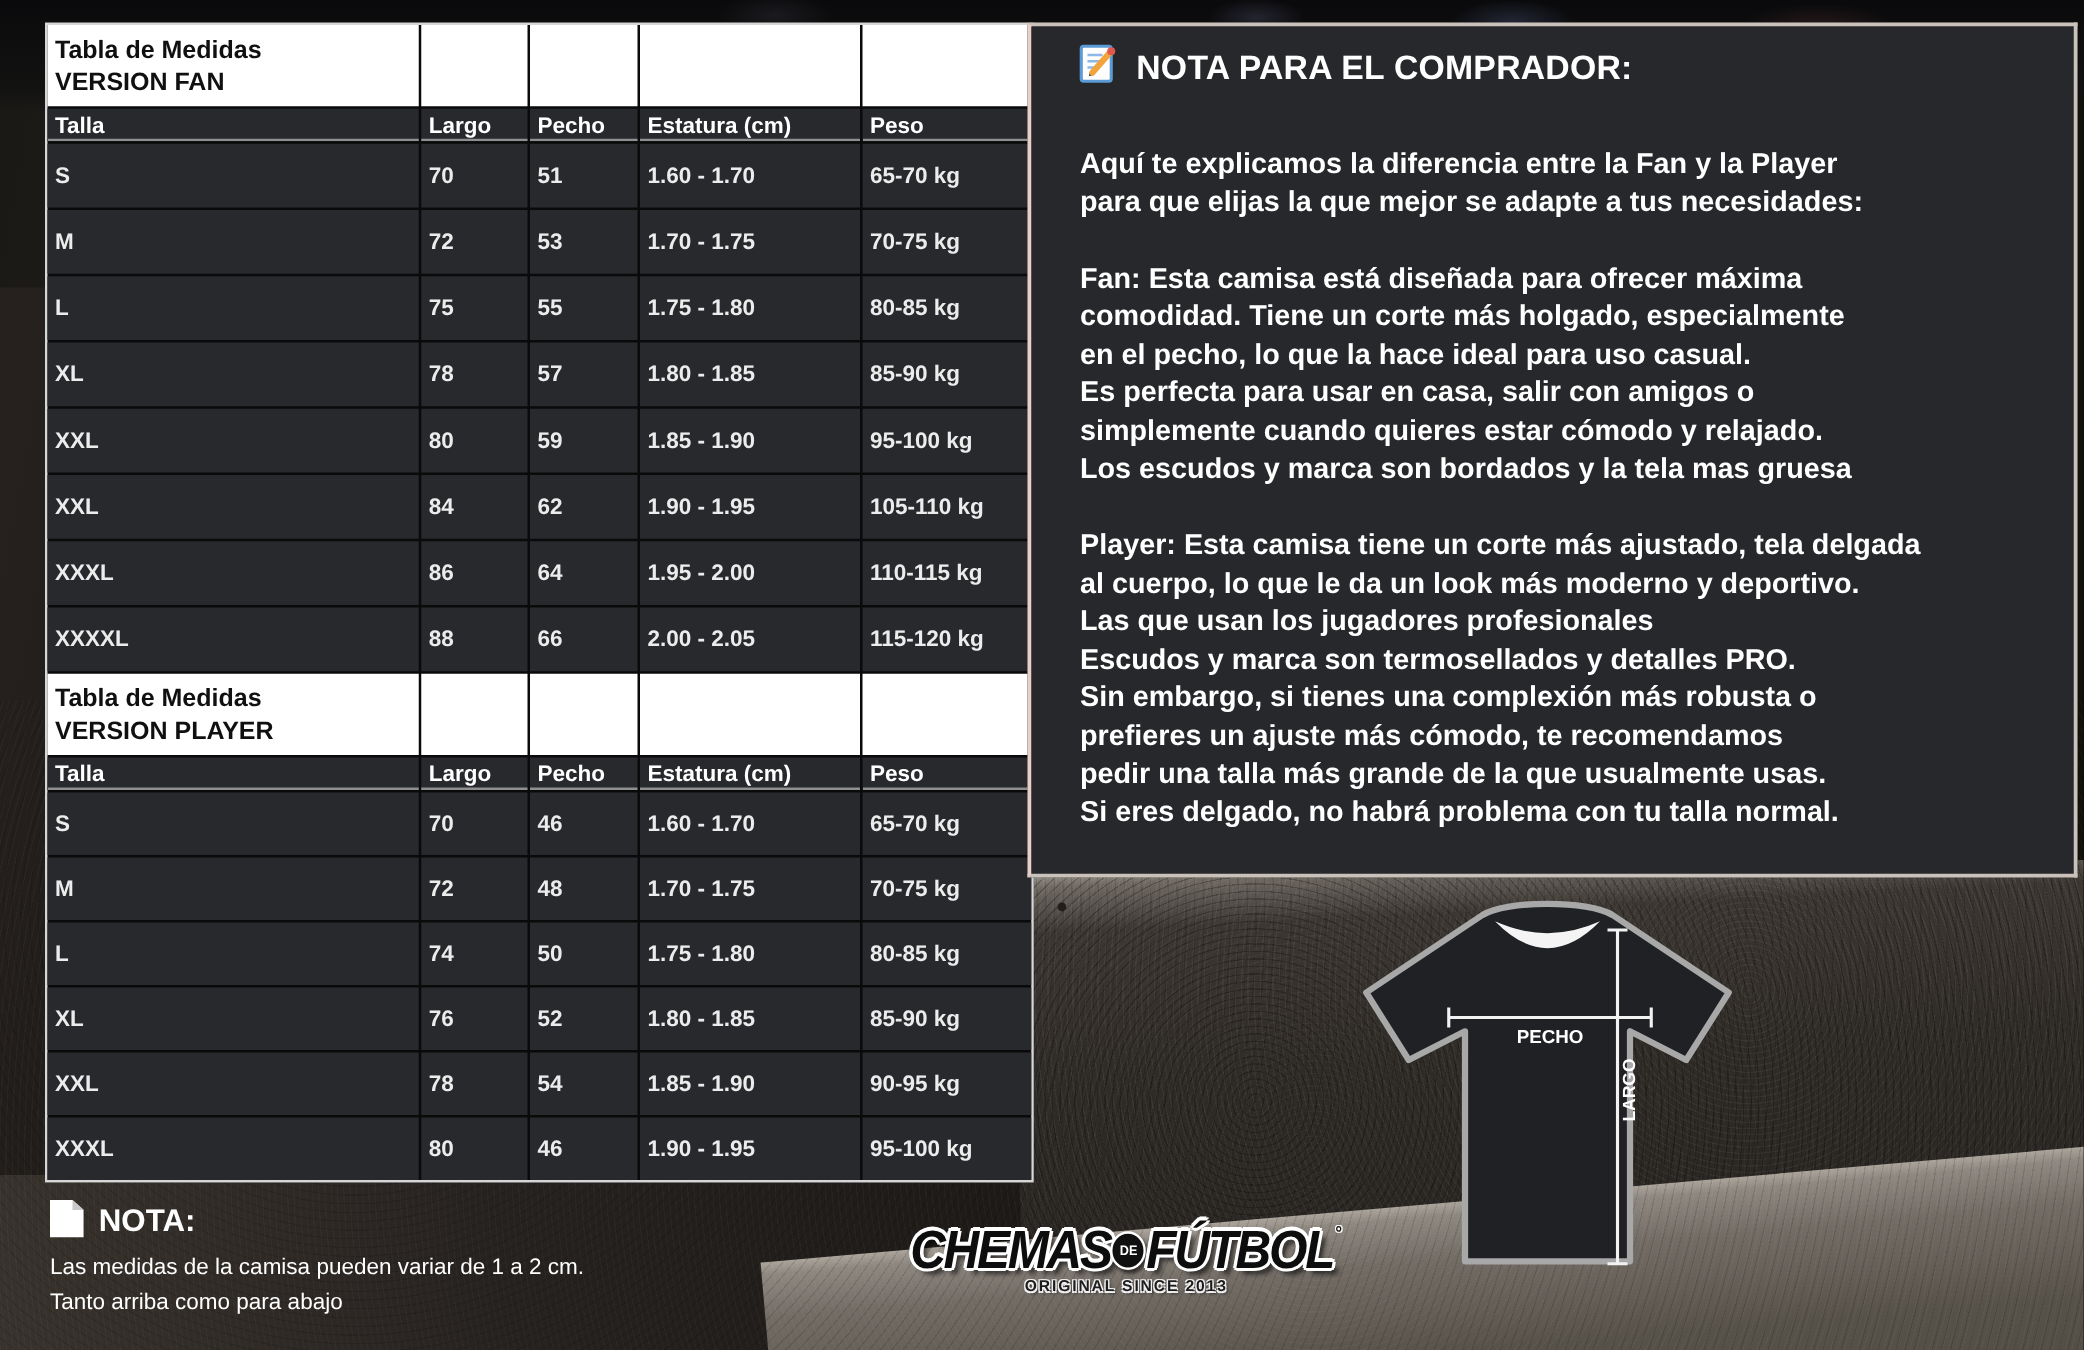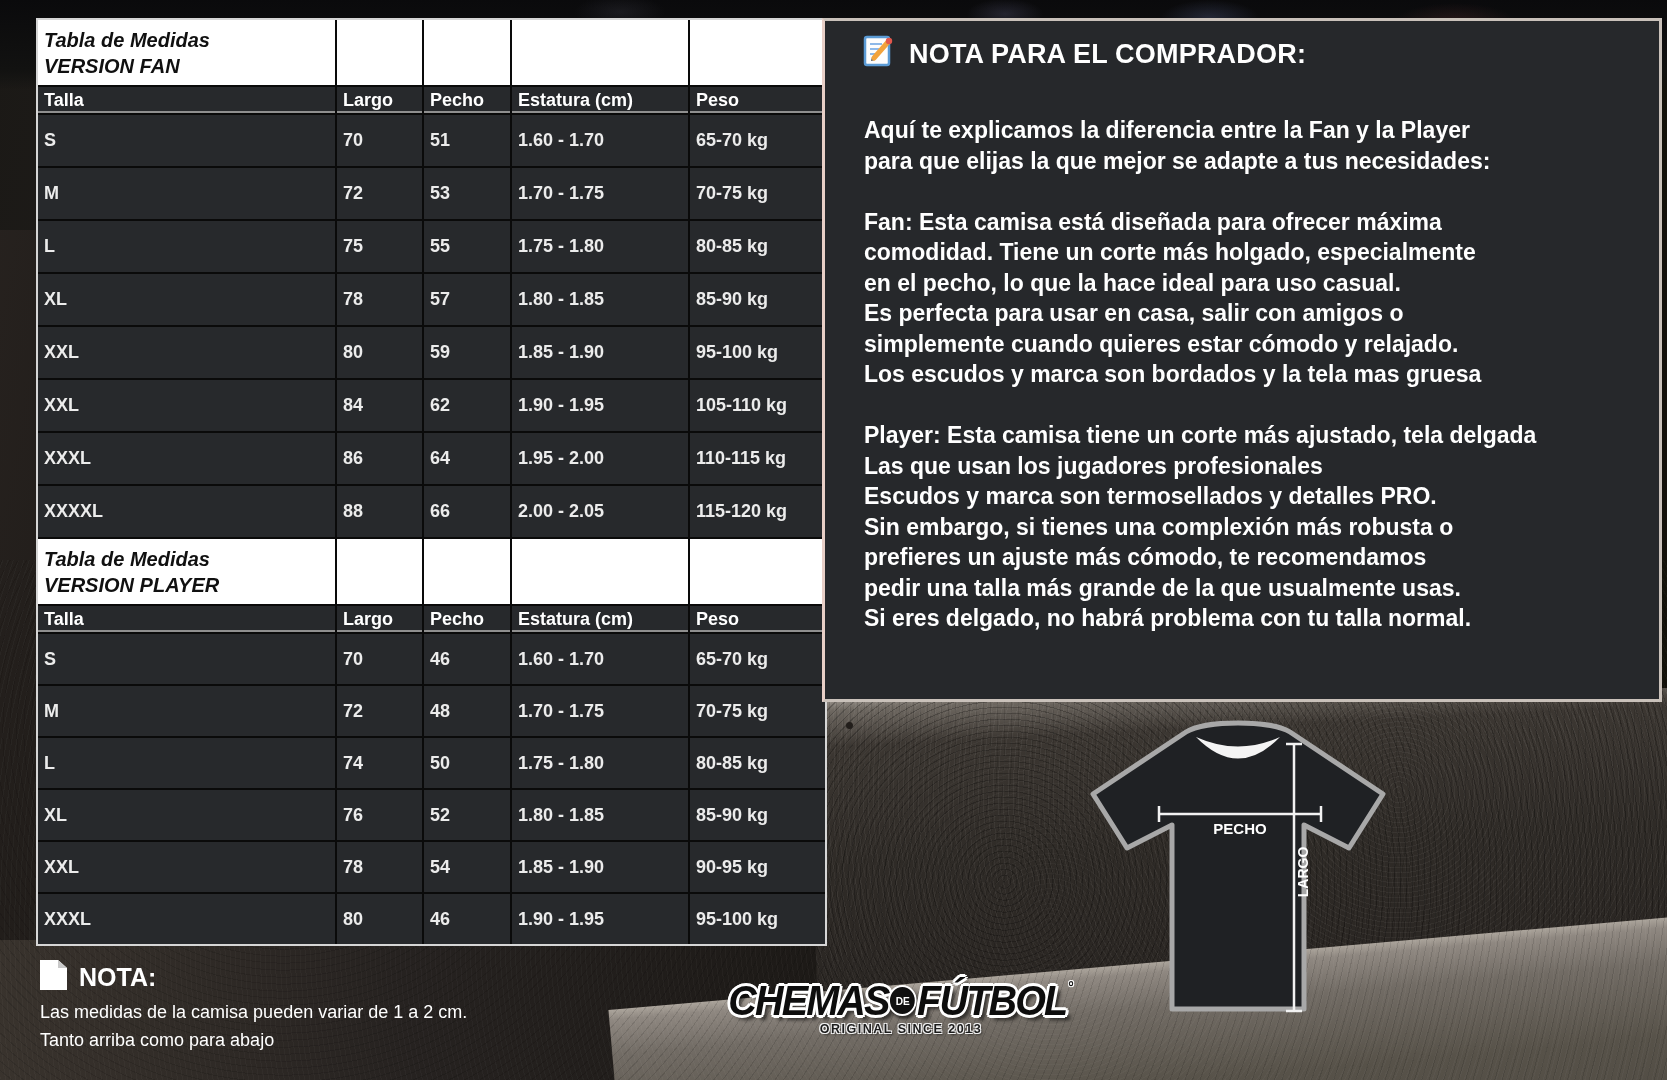--- a/index.html
+++ b/index.html
@@ -37,21 +37,21 @@
   .size-table{position:absolute;left:36px;top:18px;width:791px;height:928px;
      box-sizing:border-box;border:2px solid #d6d6d6;background:#0a0a0a;
      display:grid;grid-template-columns:297px 85px 86px 176px 135px;
      grid-template-rows:65px 26px repeat(8,51px) 65px 26px repeat(6,50px);
      grid-gap:2px;}
   .c{background:#27292c;color:#ececec;font-size:18px;font-weight:bold;
      display:flex;align-items:center;padding-left:6px;overflow:hidden;white-space:nowrap;}
   .c.head{color:#ffffff;box-shadow:inset 0 -2px 0 #8f8f8f;}
   .c.white{background:#ffffff;color:#101010;}
   .c.title{flex-direction:column;align-items:flex-start;justify-content:center;
-     font-size:20px;line-height:26px;font-style:italic;}
+     font-size:20px;line-height:26px;}
 
   
   .note-panel{position:absolute;left:822px;top:18px;width:840px;height:684px;
      box-sizing:border-box;background:#26282b;border:3px solid #c9c1ba;border-left-color:#e8cfc7;
      color:#fff;padding-left:16px;}
   .panel-title{display:flex;align-items:center;gap:13px;margin:13px 0 0 21px;
      font-size:27px;font-weight:bold;letter-spacing:.2px;}
   .panel-body{margin:40px 0 0 23px;}
   .pline{height:30.5px;line-height:30.5px;font-size:23px;font-weight:bold;white-space:nowrap;}
 
@@ -233,20 +233,21 @@
       <div class="pline">para que elijas la que mejor se adapte a tus necesidades:</div>
       <div class="pline"></div>
       <div class="pline">Fan: Esta camisa está diseñada para ofrecer máxima</div>
       <div class="pline">comodidad. Tiene un corte más holgado, especialmente</div>
       <div class="pline">en el pecho, lo que la hace ideal para uso casual.</div>
       <div class="pline">Es perfecta para usar en casa, salir con amigos o</div>
       <div class="pline">simplemente cuando quieres estar cómodo y relajado.</div>
       <div class="pline">Los escudos y marca son bordados y la tela mas gruesa</div>
       <div class="pline"></div>
       <div class="pline">Player: Esta camisa tiene un corte más ajustado, tela delgada</div>
+      <div class="pline">al cuerpo, lo que le da un look más moderno y deportivo.</div>
       <div class="pline">Las que usan los jugadores profesionales</div>
       <div class="pline">Escudos y marca son termosellados y detalles PRO.</div>
       <div class="pline">Sin embargo, si tienes una complexión más robusta o</div>
       <div class="pline">prefieres un ajuste más cómodo, te recomendamos</div>
       <div class="pline">pedir una talla más grande de la que usualmente usas.</div>
       <div class="pline">Si eres delgado, no habrá problema con tu talla normal.</div>
     </div>
   </div>
 
   <div class="stray-period">.</div>

